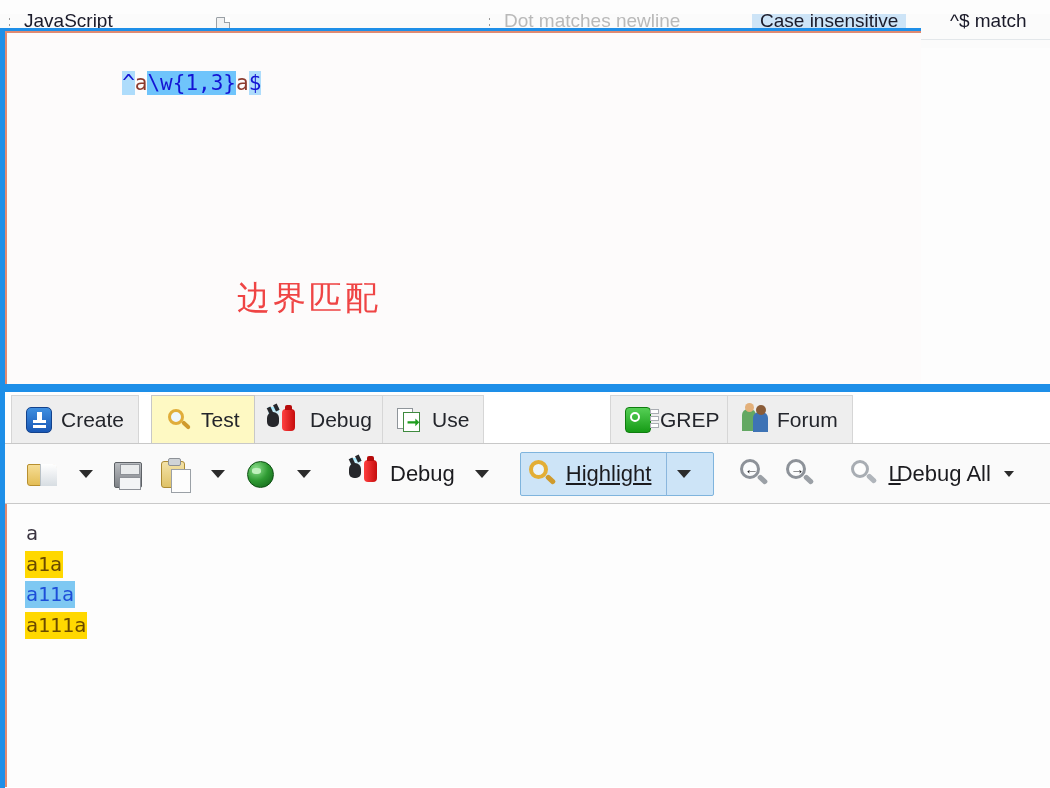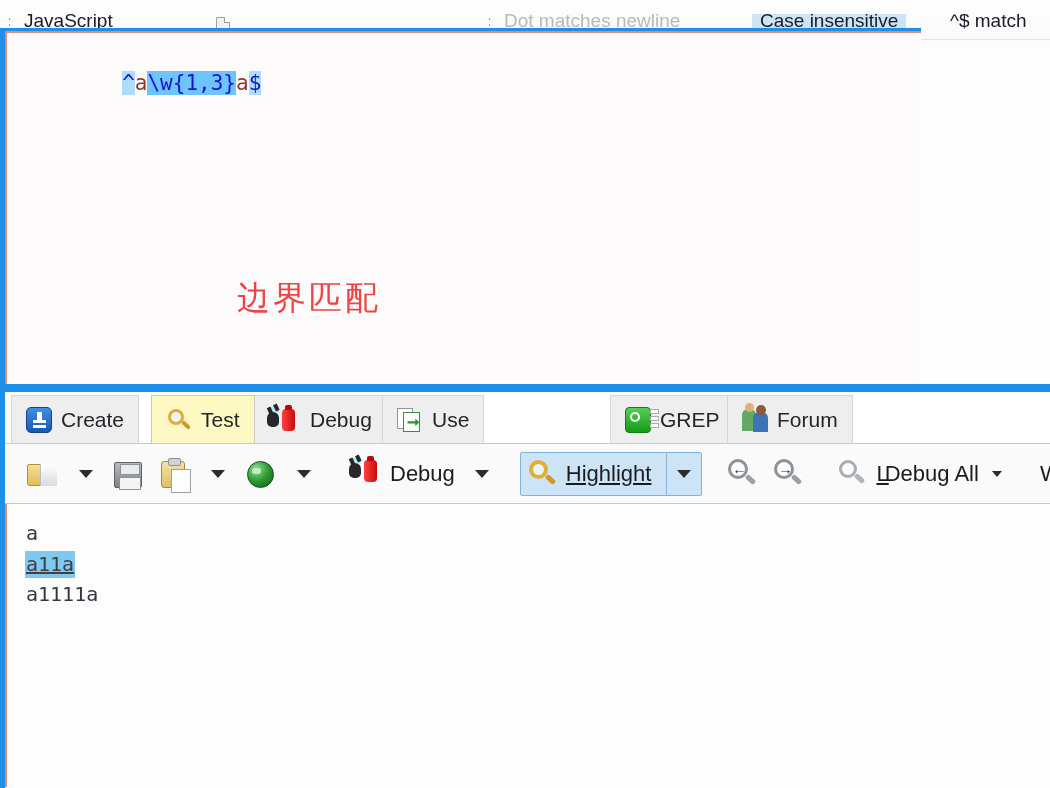--- a/index.html
+++ b/index.html
@@ -325,21 +325,21 @@
     padding:14px 0 0 18px;
     overflow:hidden;
   }
   .sline{
     font-family:"DejaVu Sans Mono", monospace;
     font-size:20px; line-height:30.5px;
     color:#3a3440; white-space:pre;
   }
   .sline span{ padding:1px 1px 2px 1px; }
   .hl-yellow{ background:#ffd800; color:#6a4a00; }
-  .hl-blue{ background:#7ec8f2; color:#404040;text-decoration:underline; }
+  .hl-blue{ background:#7ec8f2; color:#1d4ed8; }
 </style>
 </head>
 <body>
 
 <div id="app">
 
   <div class="top-strip">
     <div class="grip" style="left:8px; top:2px; height:22px;"></div>
     <div class="opt-label plain" style="left:24px;">JavaScript</div>
     <div class="page-icon" style="left:216px; top:3px;"></div>
@@ -462,21 +462,21 @@
             <span class="can"></span>
         </span>
         <span>Debug</span>
       </div>
       <div class="tb-btn">
         <span class="caret"></span>
       </div>
 
       <div class="tb-sep"></div>
 
-      <div class="tb-btn toggled" style="padding-right:0;">
+      <div class="tb-btn toggled" style="padding-right:12px;">
         <span class="ti ti-hl">
           <span class="ring"></span>
             <span class="hdl"></span>
         </span>
         <span class="u">Highlight</span>
         <span style="display:inline-flex;align-items:center;height:44px;border-left:1px solid #8ab6dd;padding:0 4px;margin-left:8px;">
           <span class="caret"></span>
         </span>
       </div>
 
@@ -511,17 +511,18 @@
 
       <div class="tb-sep"></div>
 
       <div class="tb-btn">
         <span>Whole file</span>
       </div>
     </div>
 
     <div class="subject">
       <div class="sline"><span>a</span></div>
+      <div class="sline"><span class="hl-yellow">a1a</span></div>
       <div class="sline"><span class="hl-blue">a11a</span></div>
-      <div class="sline"><span>a1111a</span></div>
+      <div class="sline"><span class="hl-yellow">a111a</span></div>
     </div>
   </div>
 </div>
 
 </body></html>

